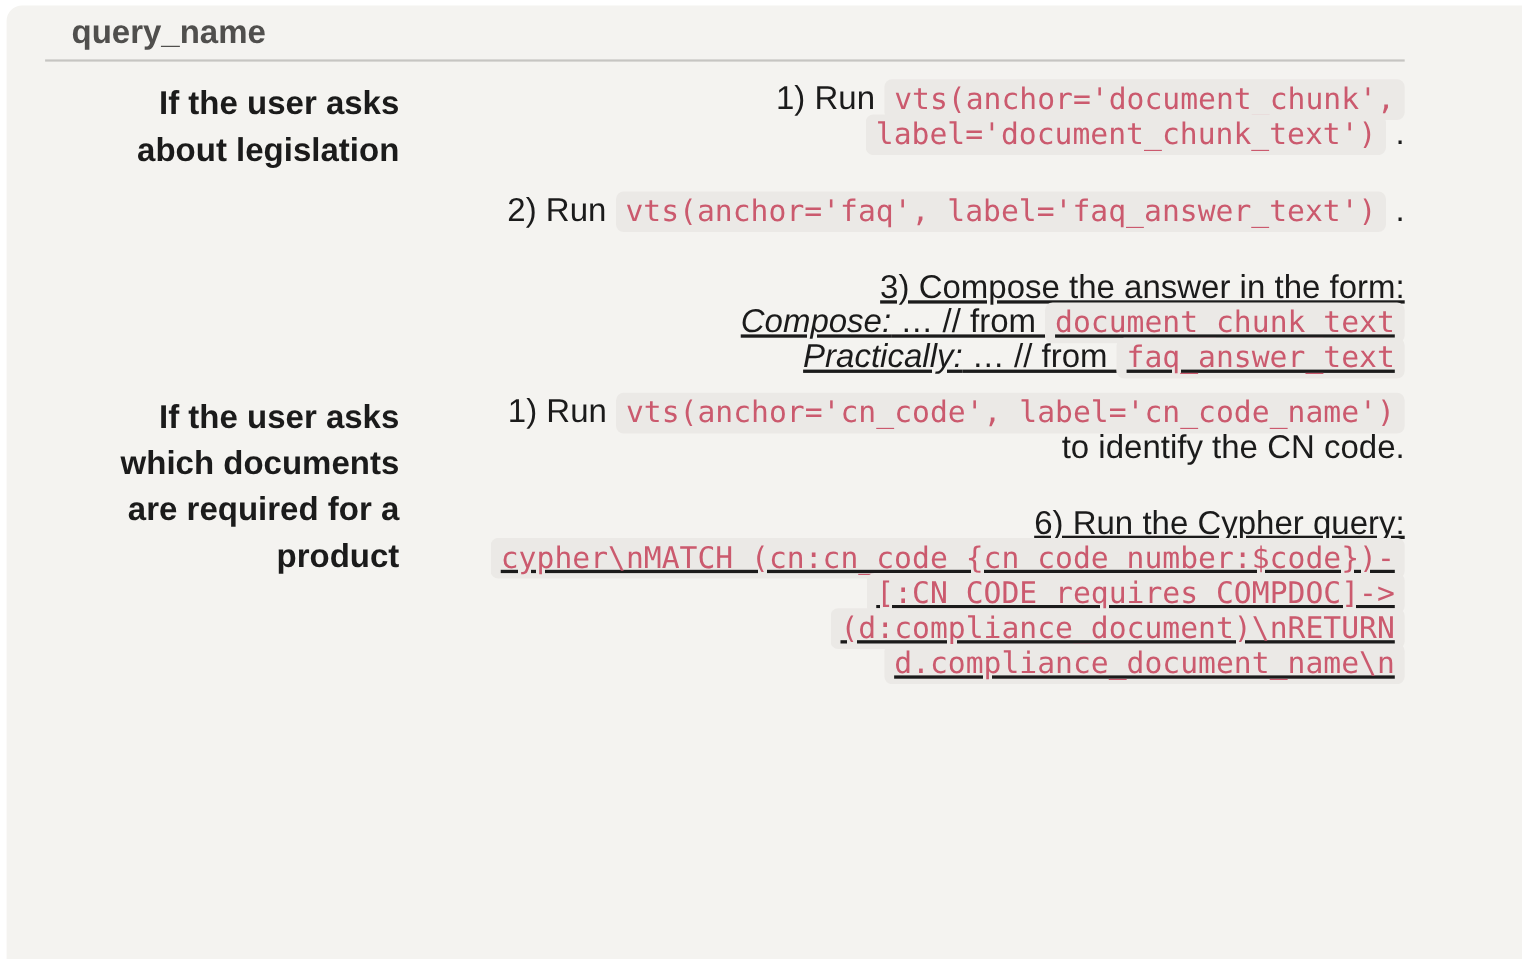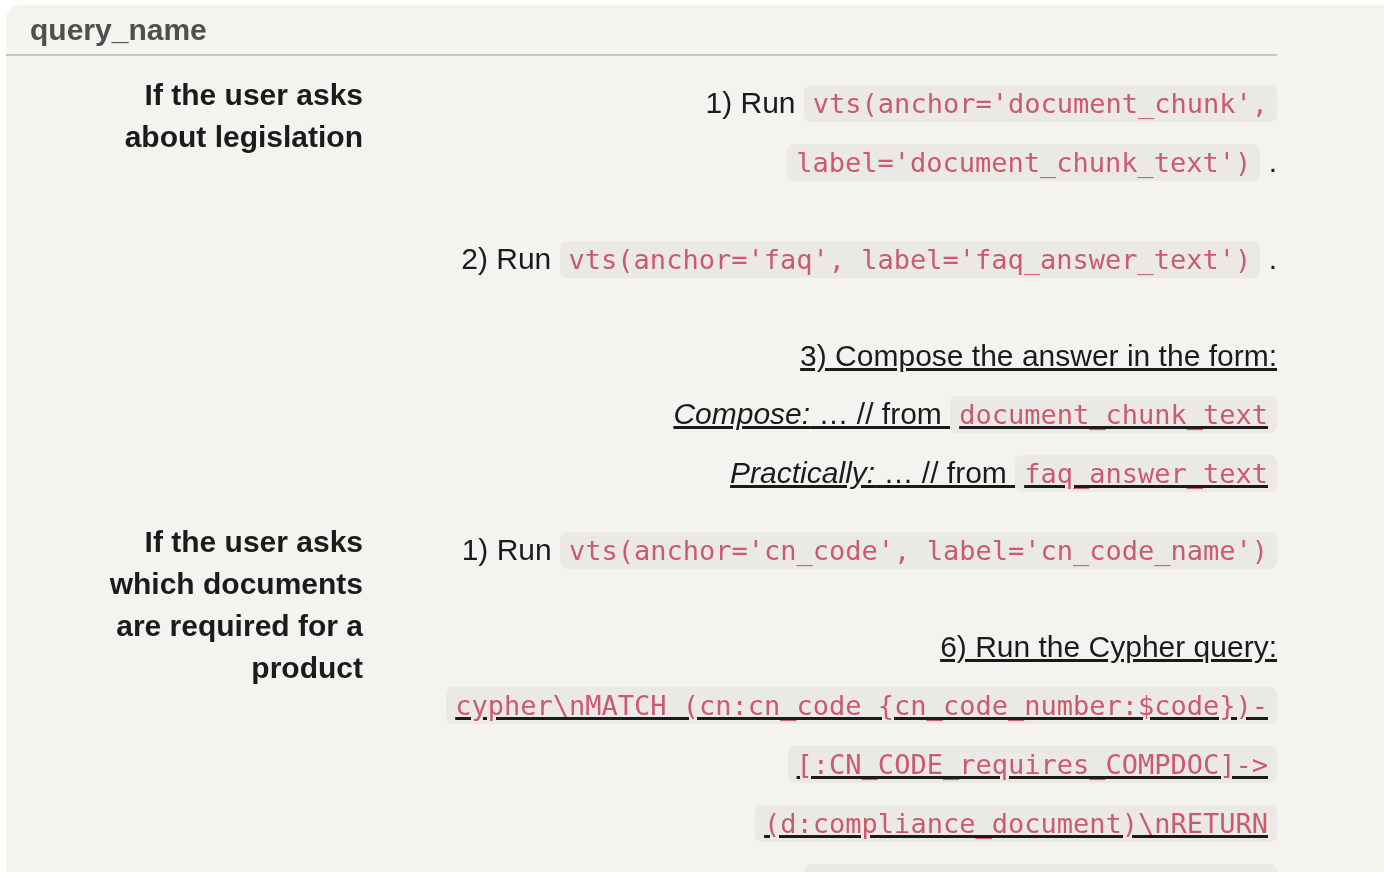--- a/index.html
+++ b/index.html
@@ -14,20 +14,21 @@
     left: 6px; top: 5px; right: 0; bottom: 0;
     background: var(--panel-bg, #f4f3f0);
     border-top-left-radius: 14px;
   }
   .table { width: 1271px; }
   .thead {
     display: grid;
     grid-template-columns: 353px 1fr;
     padding: 4px 0 3px 24px;
     border-bottom: 2px solid var(--divider, #c6c5c2);
+    margin-left: 35px;
   }
   .th {
     font-weight: bold;
     font-size: 30px;
     line-height: 42px;
     color: var(--header-color, #504f4d);
   }
   .tbody { padding: 18px 0 0 24px; text-align: right; }
   .tr {
     display: grid;
@@ -36,21 +37,21 @@
   }
   .td-name {
     font-weight: bold;
     font-size: 30px;
     line-height: 42px;
     color: var(--text-color, #181818);
     padding-right: 20px;
   }
   .td-example {
     font-size: 30px;
-    line-height: 58px;
+    line-height: 31px;
     color: var(--text-color, #1d1d1d);
     max-width: 894px;
   }
   .block { margin: 0 0 38px 0; }
   .block:last-child { margin-bottom: 0; text-decoration: underline; }
   .italic { font-style: italic; }
   .chip {
     font-family: "DejaVu Sans Mono", monospace;
     font-size: 27px;
     color: var(--code-color, #cb5a6e);
@@ -74,19 +75,19 @@
           <div class="td-name">If the user asks<br>about legislation</div>
           <div class="td-example">
             <p class="block"><span>1) Run </span><code class="chip">vts(anchor='document_chunk',<br>label='document_chunk_text')</code><span> .</span></p>
             <p class="block"><span>2) Run </span><code class="chip">vts(anchor='faq', label='faq_answer_text')</code><span> .</span></p>
             <p class="block"><span>3) Compose the answer in the form:</span><br><span class="italic">Compose:</span><span> … // from </span><code class="chip">document_chunk_text</code><br><span class="italic">Practically:</span><span> … // from </span><code class="chip">faq_answer_text</code></p>
           </div>
         </div>
         <div class="tr">
           <div class="td-name">If the user asks<br>which documents<br>are required for a<br>product</div>
           <div class="td-example">
-            <p class="block"><span>1) Run </span><code class="chip">vts(anchor='cn_code', label='cn_code_name')</code><br></p>
+            <p class="block"><span>1) Run </span><code class="chip">vts(anchor='cn_code', label='cn_code_name')</code><br><span>to identify the CN code.</span></p>
             <p class="block"><span>6) Run the Cypher query:</span><br><code class="chip">cypher\nMATCH (cn:cn_code {cn_code_number:$code})-<br>[:CN_CODE_requires_COMPDOC]-&gt;<br>(d:compliance_document)\nRETURN<br>d.compliance_document_name\n</code></p>
           </div>
         </div>
       </div>
   </div>
 </div>
 
 </body></html>

